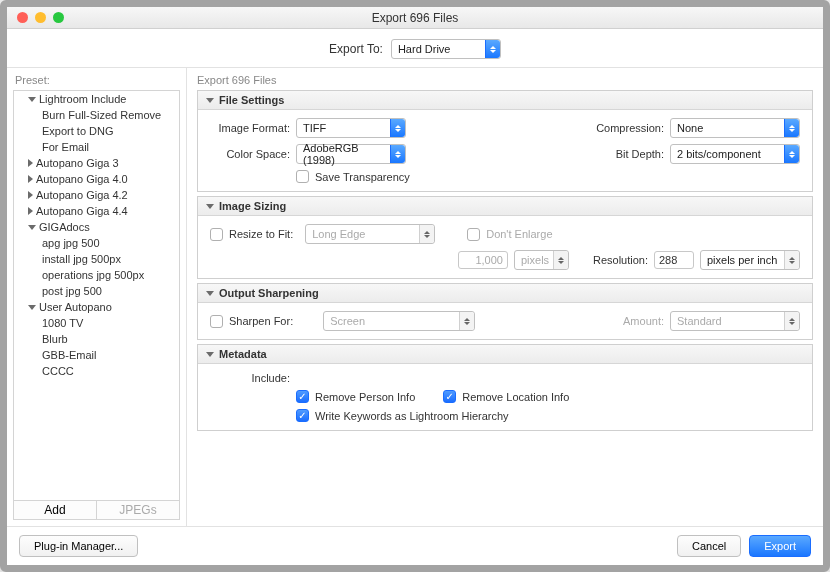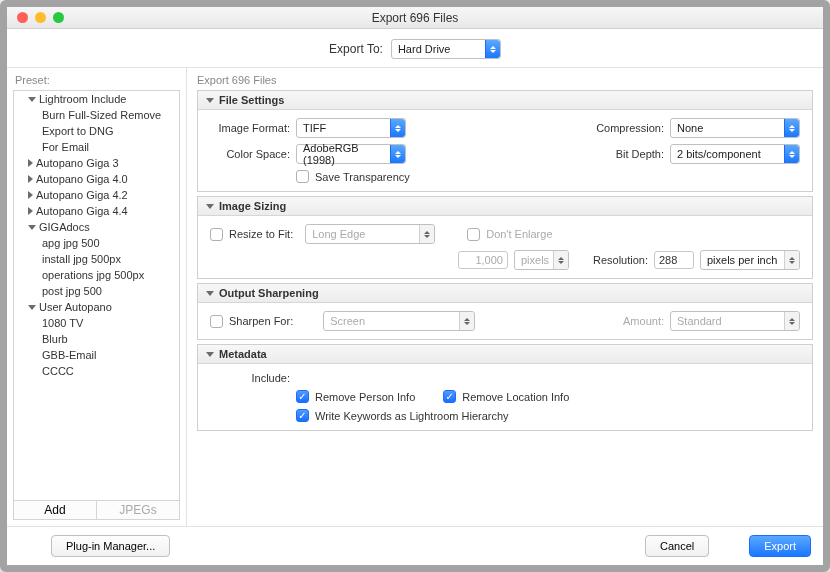--- a/index.html
+++ b/index.html
@@ -40,21 +40,21 @@
 .section-body { padding: 8px 12px; font-size: 11px; color: #333; }
 .row { display: flex; align-items: center; margin-bottom: 6px; gap: 6px; }
 .row:last-child { margin-bottom: 0; }
 .lbl { text-align: right; color: #333; }
 .lbl.w80 { width: 80px; }
 .checkbox { width: 13px; height: 13px; border: 1px solid #b0b0b0; border-radius: 3px; background: #fff; display: inline-flex; align-items: center; justify-content: center; flex-shrink: 0; }
 .checkbox.checked { background: linear-gradient(#4f9bff,#1a6dff); border-color: #1a6dff; }
 .checkbox.checked::after { content: "✓"; color: #fff; font-size: 10px; line-height: 1; }
 .txt-input { border: 1px solid #c8c8c8; border-radius: 3px; height: 18px; font-size: 11px; padding: 0 4px; color: #aaa; text-align: right; }
 .footer { border-top: 1px solid #e2e2e2; padding: 8px 12px; display: flex; align-items: center; }
-.btn { height: 22px; padding: 0 14px; font-size: 11px; border: 1px solid #c0c0c0; background: linear-gradient(#fdfdfd,#f1f1f1); border-radius: 4px; cursor: pointer; margin-left: 32px; }
+.btn { height: 22px; padding: 0 14px; font-size: 11px; border: 1px solid #c0c0c0; background: linear-gradient(#fdfdfd,#f1f1f1); border-radius: 4px; cursor: pointer; }
 .btn.primary { background: linear-gradient(#5aa9ff,#1a77ff); border-color: #1a6dff; color: #fff; text-align: center; }
 .spacer { flex: 1; }
 .dim { color: #aaa; }
 </style>
 </head>
 <body>
 
 <div class="window">
   <div class="titlebar">
     <div class="traffic">

